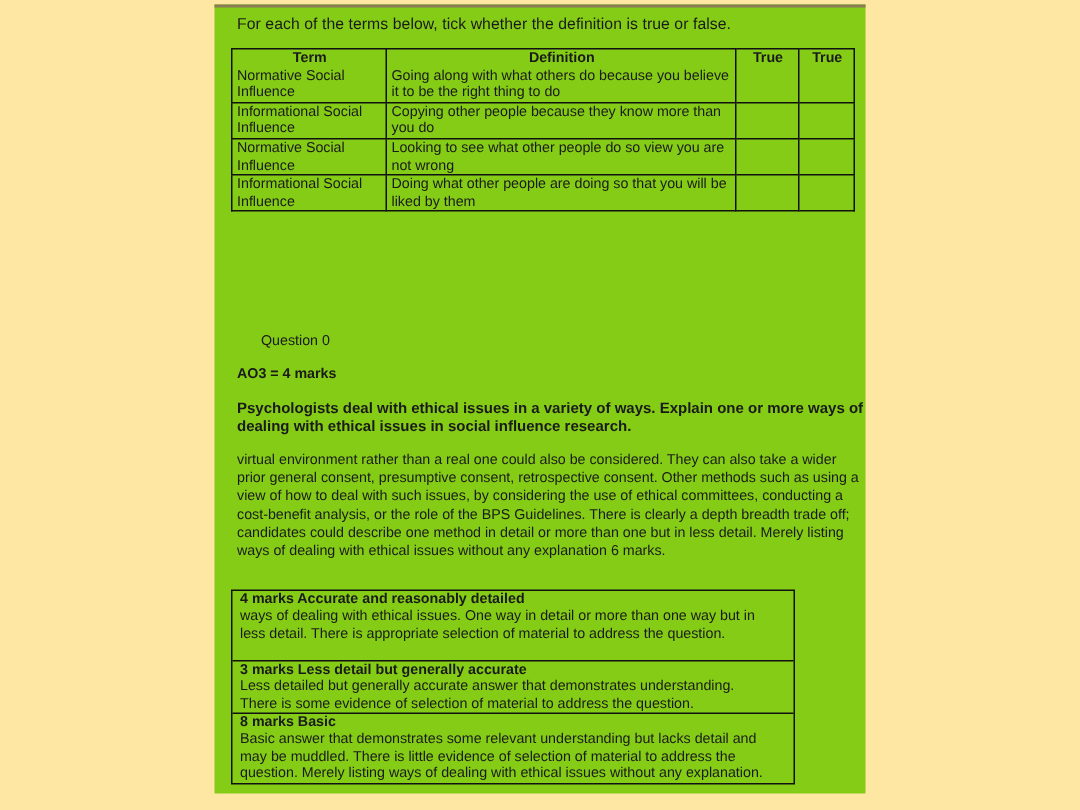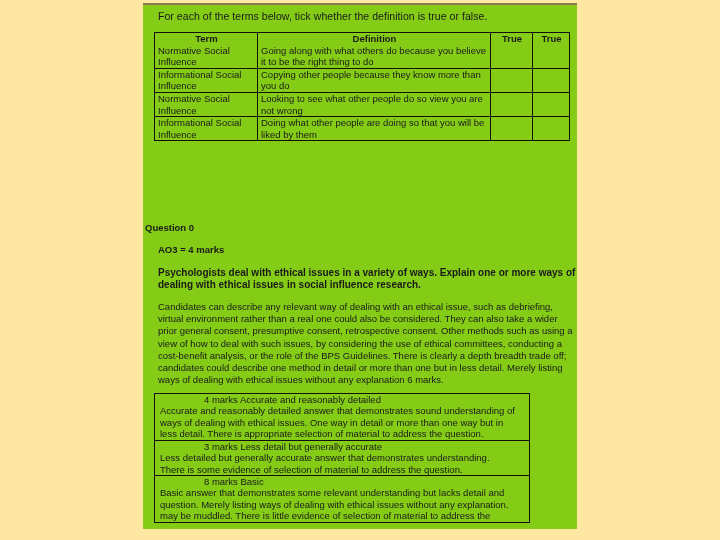--- a/index.html
+++ b/index.html
@@ -37,22 +37,22 @@
   .c-true { width: 36px; }
   .c-false { width: 31px; }
   .hdrcell { padding: 0; }
   .hdrcell .h { font-weight: bold; text-align: center; display: block; }
   .answers {
     position: absolute; left: 32px; top: 144px;
     font-size: 9.5px; line-height: 12.5px;
   }
   .answers div { white-space: nowrap; }
   .q-title {
-    position: absolute; left: 2px; top: 217px;
-    font-size: 9.5px; font-weight: bold;
+    position: absolute; left: 31px; top: 217px;
+    font-size: 9.5px; font-weight: normal;
   }
   .ao {
     position: absolute; left: 15px; top: 239px;
     font-size: 9.5px; font-weight: bold;
   }
   .prompt {
     position: absolute; left: 15px; top: 262px; width: 420px;
     font-size: 10px; line-height: 12px; font-weight: bold;
   }
   .guidance {
@@ -61,21 +61,21 @@
   }
   .guidance span { display: block; white-space: nowrap; }
   .rubric {
     position: absolute; left: 11px; top: 388px;
     width: 374px;
     border: 1px solid #111;
     font-size: 9.5px; line-height: 11.3px;
   }
   .band { padding: 0 3px 1px 5px; border-bottom: 1px solid #111; }
   .band:last-child { border-bottom: none; }
-  .band .band-title { font-weight: normal; display: block; margin-left: 44px; }
+  .band .band-title { font-weight: bold; display: block; }
   .band .band-line { display: block; white-space: nowrap; }
 </style>
 </head>
 <body>
 
 <div class="page">
 
   <div class="intro">For each of the terms below, tick whether the definition is true or false.</div>
 
   <table class="terms">
@@ -116,42 +116,40 @@
     </tr>
   </tbody>
     </table>
 
 
   <div class="q-title">Question 0</div>
   <div class="ao">AO3 = 4 marks</div>
   <div class="prompt">Psychologists deal with ethical issues in a variety of ways.  Explain one or more ways of dealing with ethical issues in social influence research.</div>
 
   <div class="guidance">
-    <span>Candidates can describe any relevant way of dealing with an ethical issue, such as debriefing,</span>
     <span>virtual environment rather than a real one could also be considered. They can also take a wider</span>
     <span>prior general consent, presumptive consent, retrospective consent. Other methods such as using a</span>
     <span>view of how to deal with such issues, by considering the use of ethical committees, conducting a</span>
     <span>cost-benefit analysis, or the role of the BPS Guidelines.  There is clearly a depth breadth trade off;</span>
     <span>candidates could describe one method in detail or more than one but in less detail.  Merely listing</span>
     <span>ways of dealing with ethical issues without any explanation     6 marks.</span>
   </div>
 
   <div class="rubric">
     <div class="band" style="height:45px;">
       <span class="band-title">4 marks  Accurate and reasonably detailed</span>
-      <span class="band-line">Accurate and reasonably detailed answer that demonstrates sound understanding of</span>
       <span class="band-line">ways of dealing with ethical issues.  One way in detail or more than one way but in</span>
       <span class="band-line">less detail.  There is appropriate selection of material to address the question.</span>
     </div>
     <div class="band" style="height:33px;">
       <span class="band-title">3 marks  Less detail but generally accurate</span>
       <span class="band-line">Less detailed but generally accurate answer that demonstrates understanding.</span>
       <span class="band-line">There is some evidence of selection of material to address the question.</span>
     </div>
     <div class="band" style="height:45px;">
       <span class="band-title">8 marks  Basic</span>
       <span class="band-line">Basic answer that demonstrates some relevant understanding but lacks detail and</span>
+      <span class="band-line">may be muddled.  There is little evidence of selection of material to address the</span>
       <span class="band-line">question. Merely listing ways of dealing with ethical issues without any explanation.</span>
-      <span class="band-line">may be muddled.  There is little evidence of selection of material to address the</span>
     </div>
   </div>
 
 </div>
 
 </body></html>

